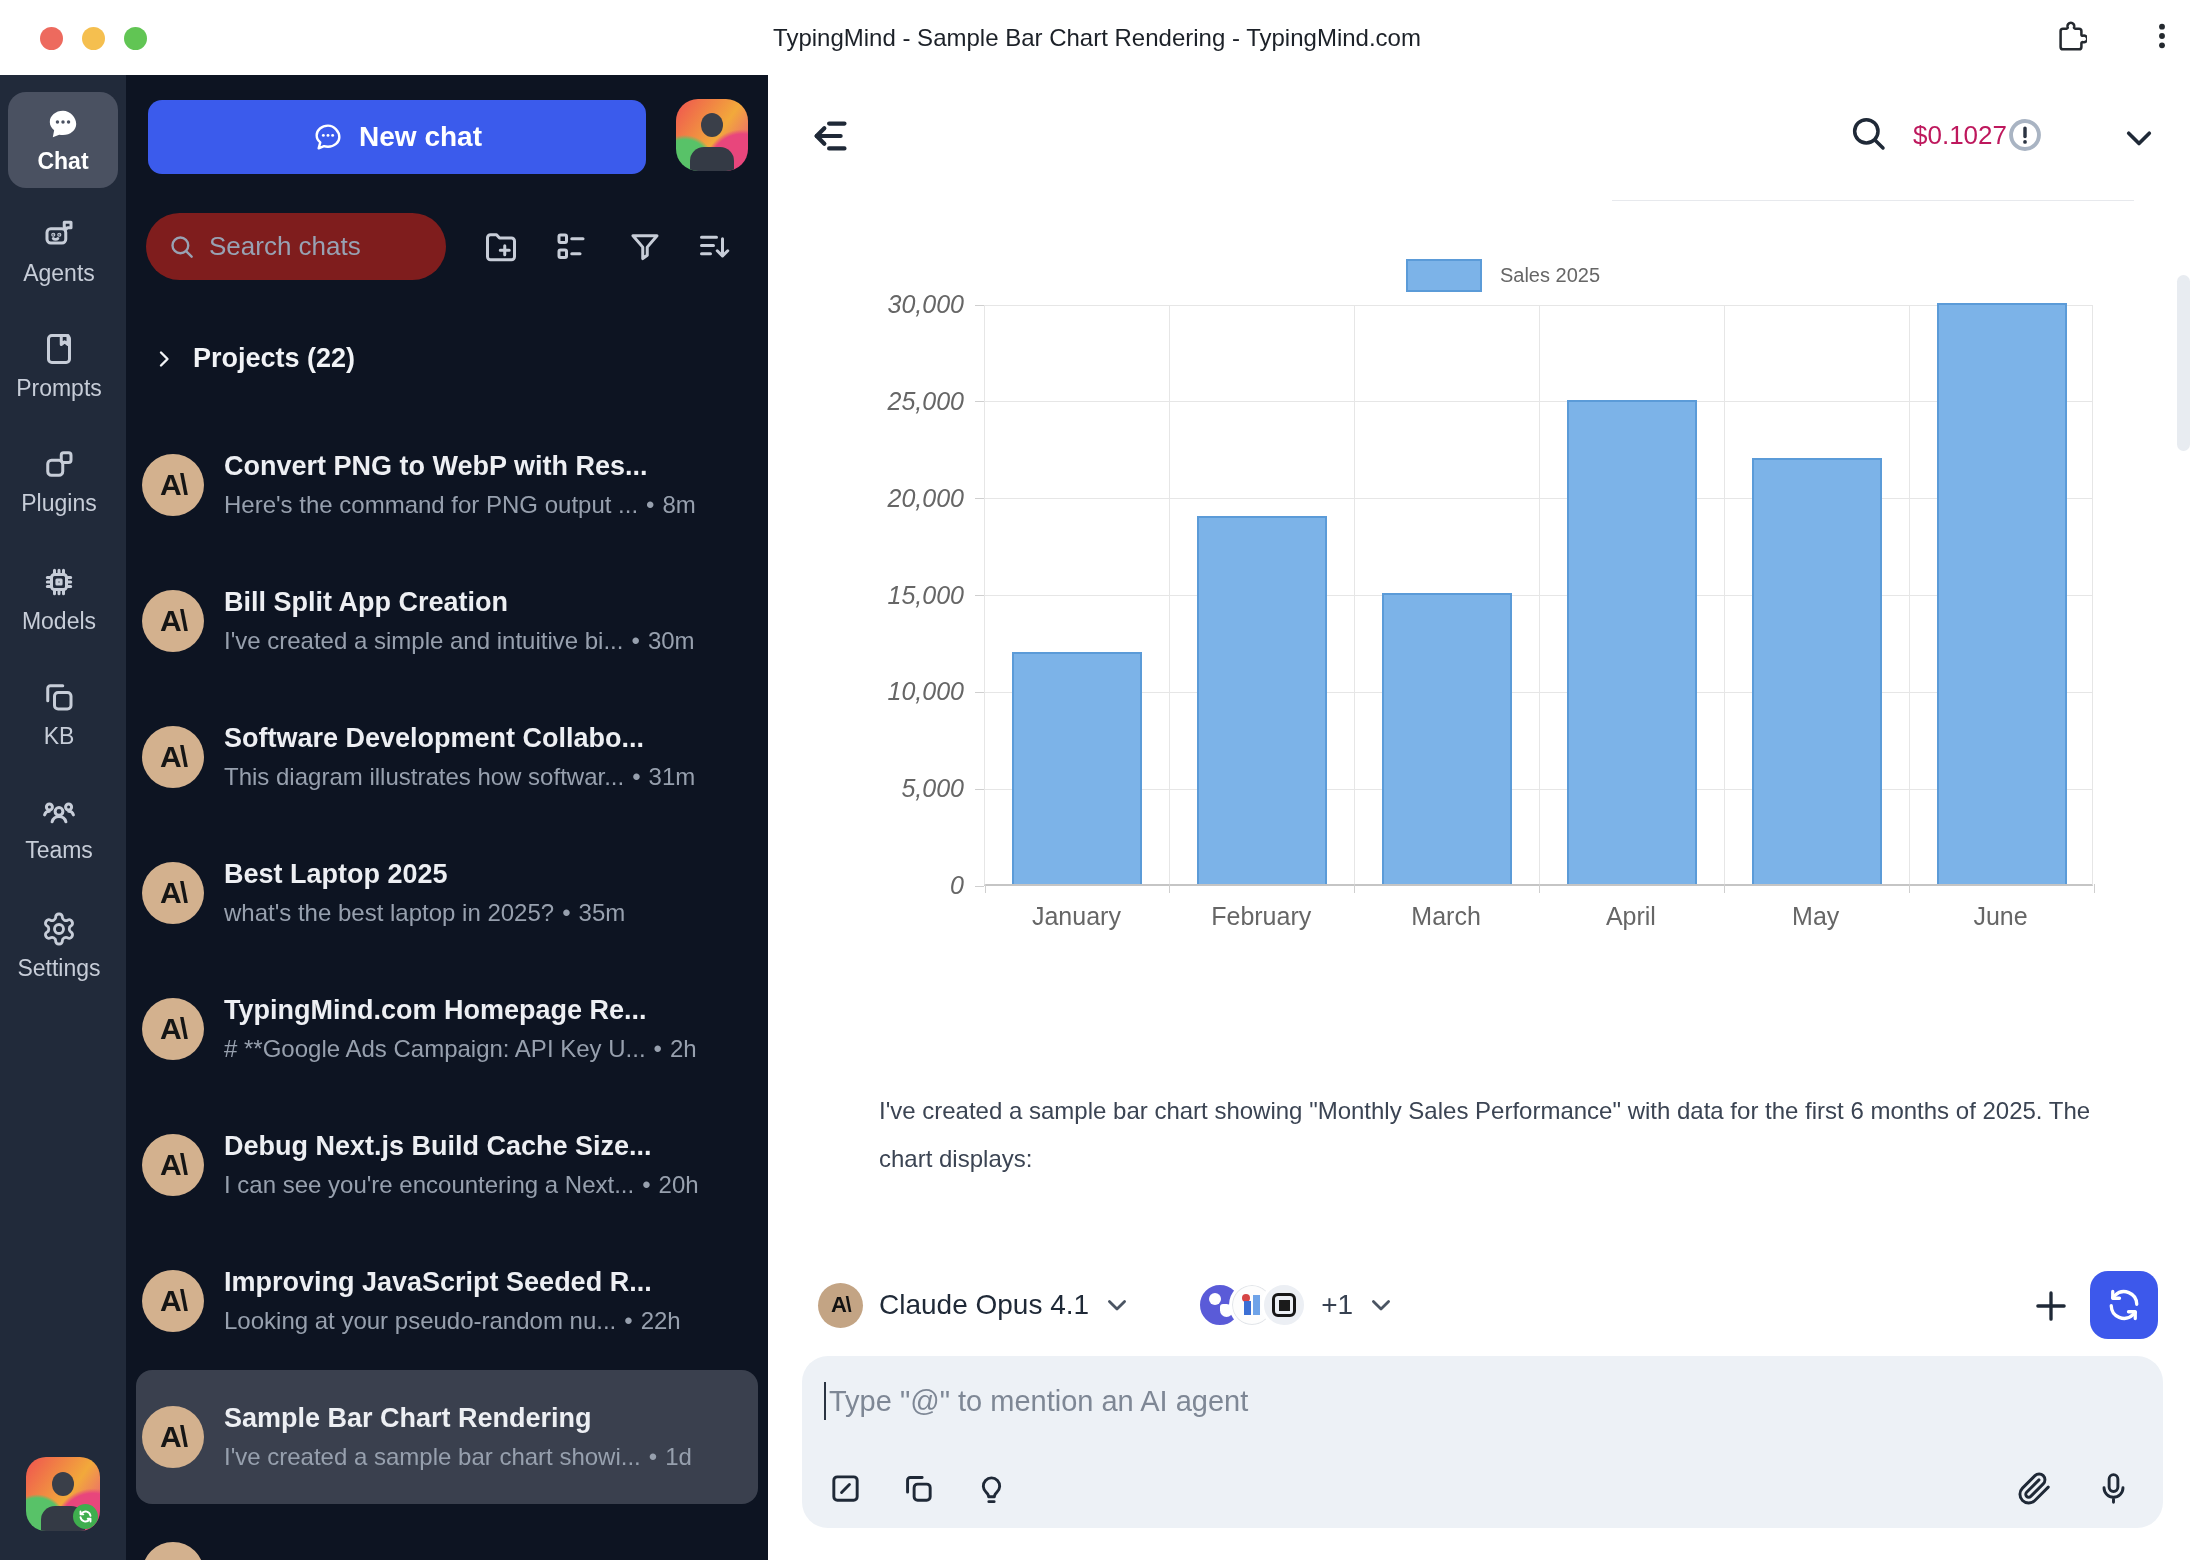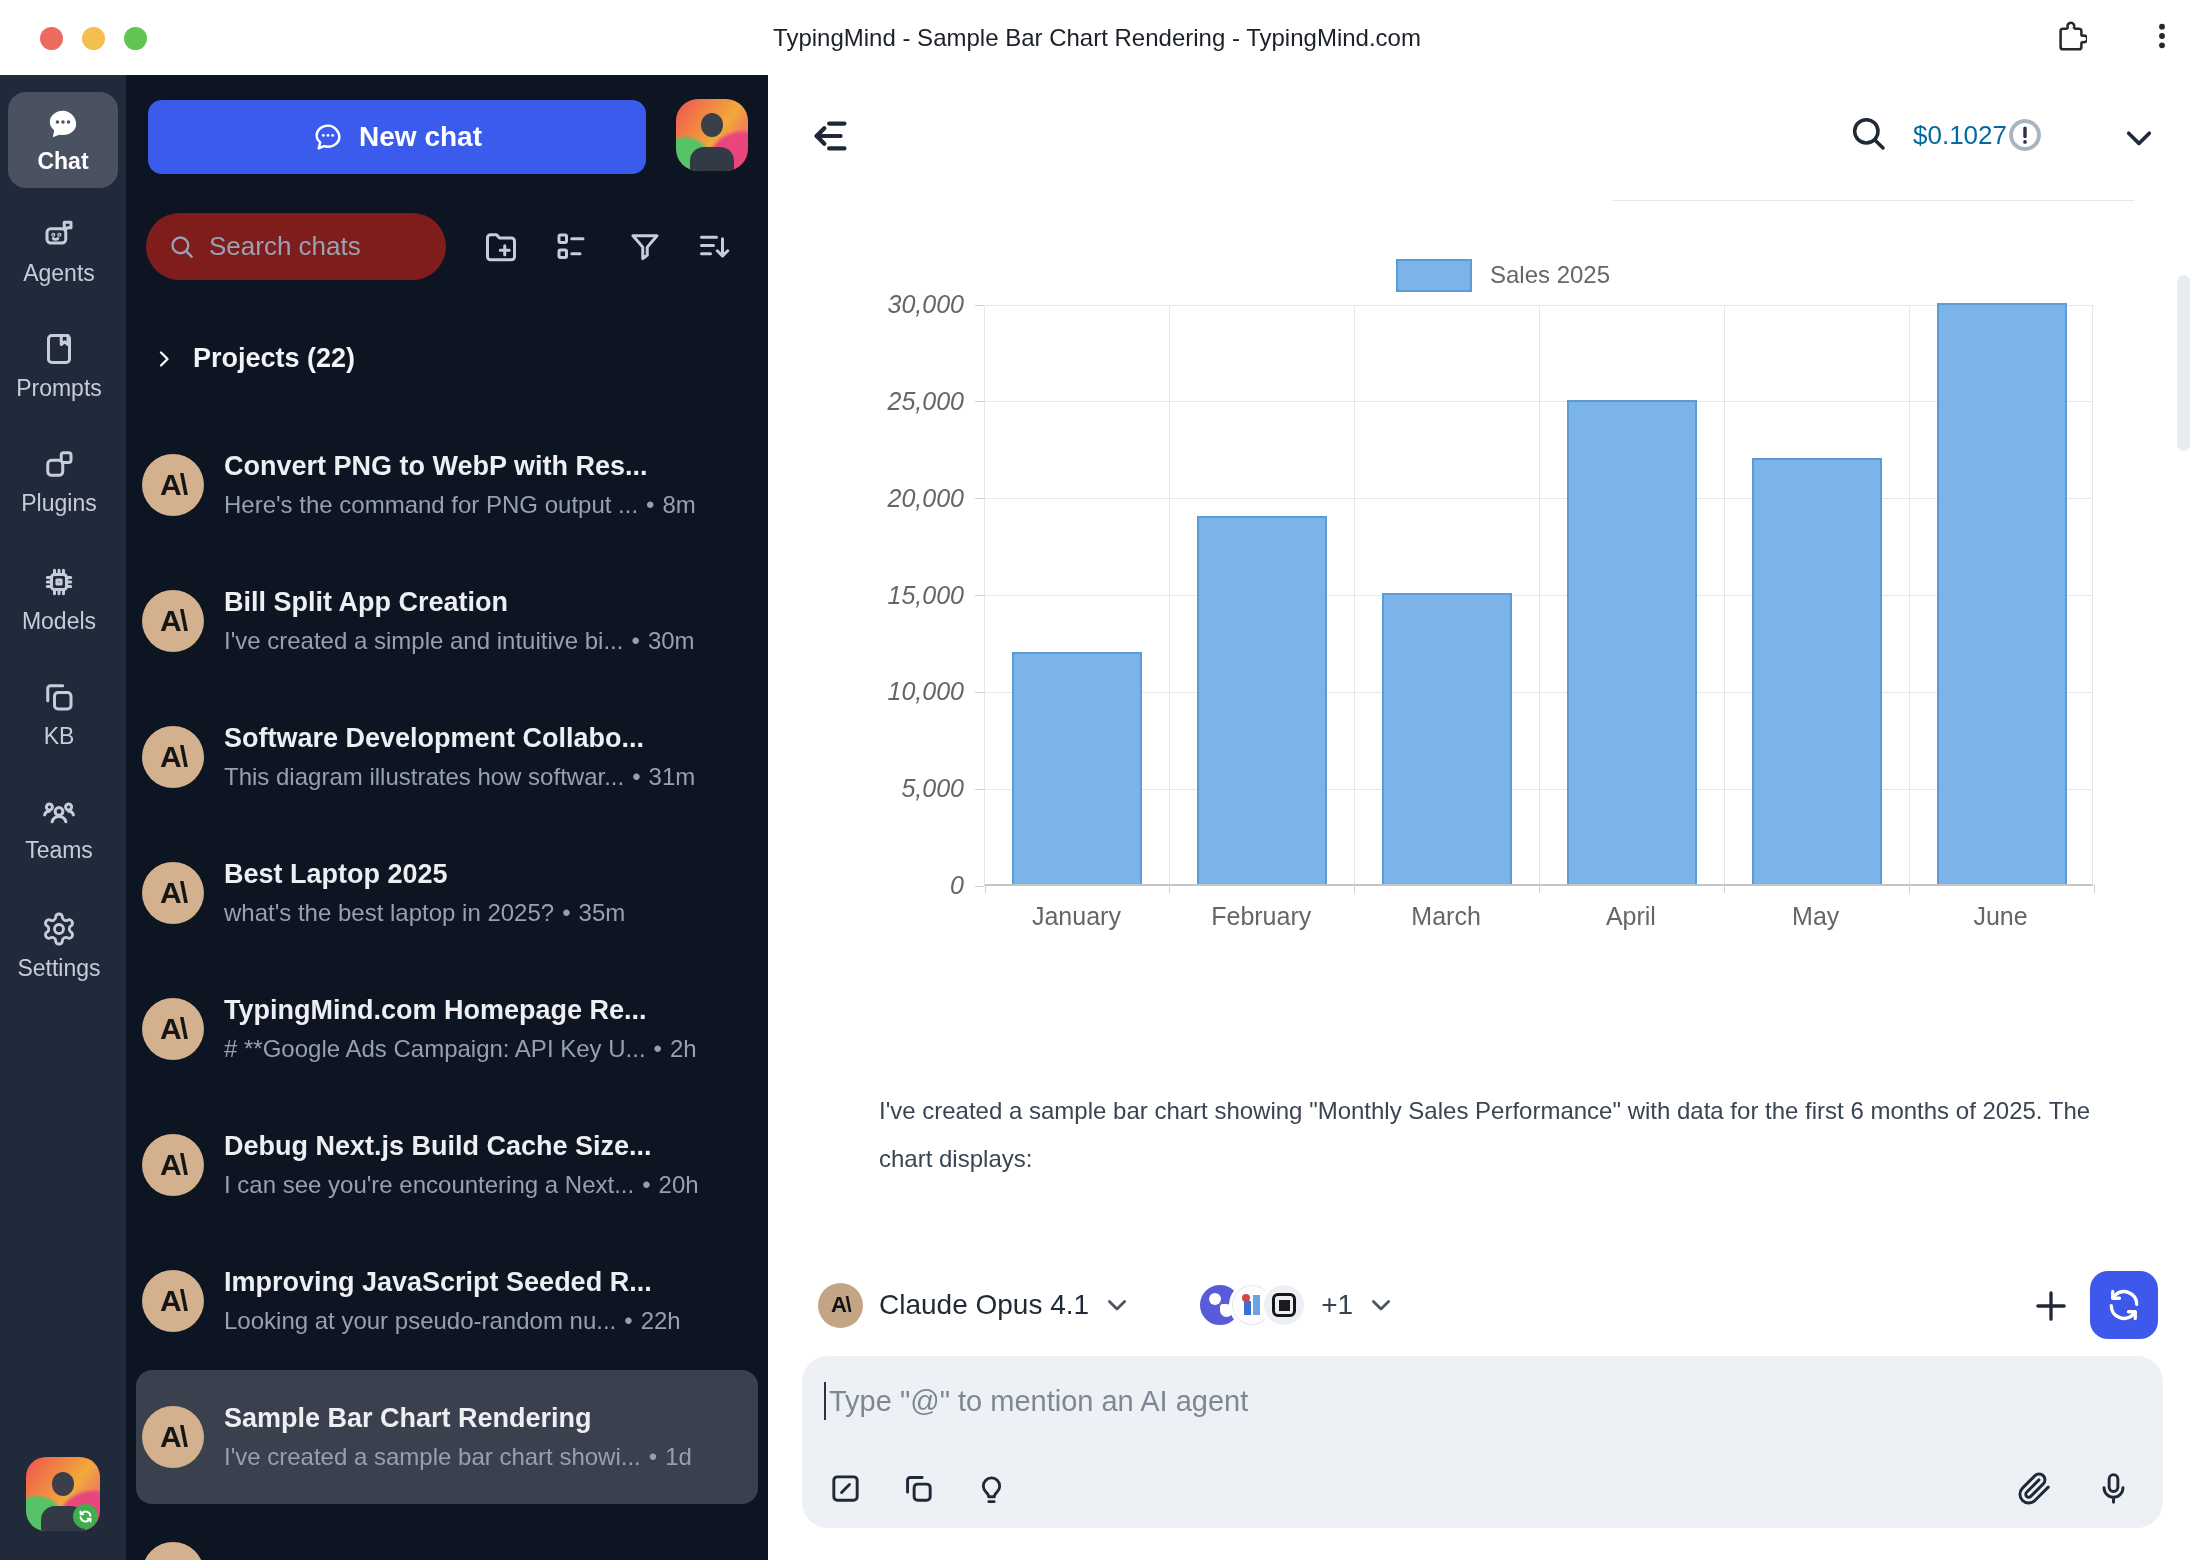--- a/index.html
+++ b/index.html
@@ -61,30 +61,30 @@
                display:flex;align-items:center;justify-content:center;font-size:30px;font-weight:700;letter-spacing:-2px;}
   .chat-text{margin-left:20px;min-width:0;}
   .chat-title{font-size:27px;color:#edeff3;font-weight:600;white-space:nowrap;overflow:hidden;}
   .chat-sub{margin-top:9px;font-size:24px;color:#97a0ae;white-space:nowrap;overflow:hidden;}
   .chat-dot{margin:0 8px;}
 
   
   .main{position:absolute;left:768px;top:75px;width:1426px;height:1485px;background:#fff;}
   .collapse-btn{position:absolute;left:41px;top:38px;color:#1f2937;cursor:pointer;}
   .top-search{position:absolute;left:1080px;top:38px;color:#1f2937;cursor:pointer;}
-  .cost{position:absolute;left:1145px;top:42px;display:flex;align-items:center;color:#0369a1;font-size:26px;cursor:pointer;}
+  .cost{position:absolute;left:1145px;top:42px;display:flex;align-items:center;color:#be185d;font-size:26px;cursor:pointer;}
   .top-chevron{position:absolute;left:1352px;top:44px;color:#1f2937;cursor:pointer;}
   .top-divider{position:absolute;left:844px;top:125px;width:522px;height:1px;background:#e7e9ed;}
   .scroll-thumb{position:absolute;left:1409px;top:200px;width:13px;height:176px;border-radius:7px;background:#e8ecf1;cursor:pointer;}
 
   
   .chart{position:absolute;left:130px;top:180px;width:1210px;}
   .legend{display:flex;align-items:center;justify-content:center;gap:18px;height:40px;margin-bottom:10px;}
   .legend-swatch{width:76px;height:33px;border:2px solid #5b9bd8;background:#7cb3e8;}
-  .legend-label{font-size:24px;color:#666666;}
+  .legend-label{font-size:20px;color:#666666;}
   .plot-wrap{position:relative;margin-left:86px;width:1109px;}
   .plot{position:relative;width:1109px;height:581px;border-left:1px solid #e6e6e6;border-right:1px solid #e6e6e6;
         border-bottom:2px solid #c5c5c5;}
   .gridline-h{position:absolute;left:0;right:0;height:1px;background:#e6e6e6;}
   .gridline-v{position:absolute;top:0;bottom:0;width:1px;background:#e6e6e6;}
   .bar{position:absolute;bottom:0;width:130px;background:#7cb3e8;border:2px solid #5b9bd8;border-bottom:none;}
   .ylabels{position:absolute;right:100%;top:0;height:581px;width:120px;}
   .y-tick-label{position:absolute;right:20px;width:100px;text-align:right;font-size:25px;color:#666;font-style:italic;}
   .y-tick{position:absolute;right:0;width:9px;height:1px;background:#cfcfcf;}
   .x-tick{position:absolute;top:100%;width:1px;height:9px;background:#cfcfcf;}

